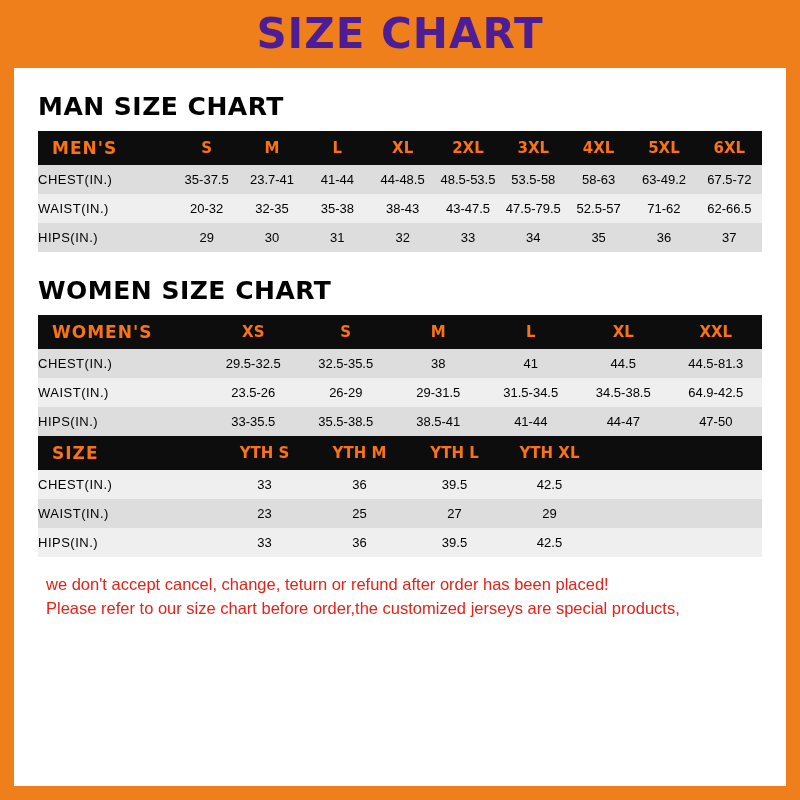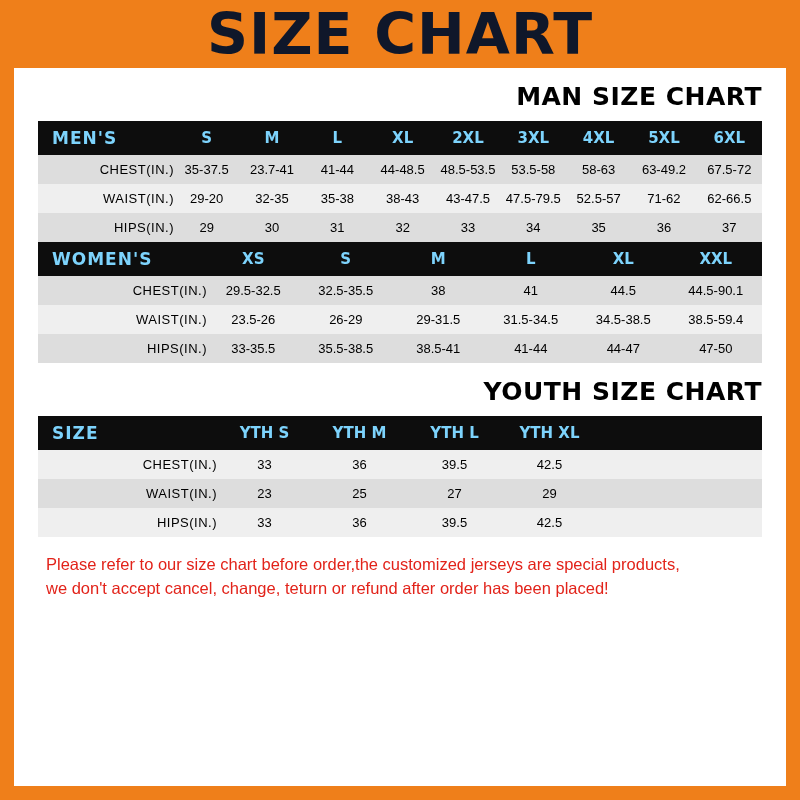--- a/index.html
+++ b/index.html
@@ -27,52 +27,52 @@
     background: #ef7f1a;
     height: 68px;
     display: flex;
     align-items: center;
     justify-content: center;
     margin: 0 -14px;
   }
   .banner-title {
     font-family: "DejaVu Sans", sans-serif;
     font-weight: bold;
-    font-size: 57px;
+    font-size: 42px;
     letter-spacing: 1px;
-    color: #0f172a;
+    color: #4c1d95;
     line-height: 1;
   }
   .content {
     padding: 0 24px;
   }
   .section-title {
-    text-align: right;
+    text-align: left;
     font-family: "DejaVu Sans", sans-serif;
     font-weight: bold;
     font-size: 25px;
     letter-spacing: 0.5px;
-    margin: 14px 0 10px 0;
+    margin: 24px 0 10px 0;
   }
   table.size-table {
     width: 100%;
     border-collapse: collapse;
     table-layout: fixed;
   }
   table.size-table th,
   table.size-table td {
     text-align: center;
     font-size: 13px;
     height: 29px;
     padding: 0;
     white-space: nowrap;
   }
   table.size-table thead th {
     background: #0d0d0d;
-    color: #7dd3fc;
+    color: #f97316;
     font-family: "DejaVu Sans", sans-serif;
     font-weight: bold;
     font-size: 15px;
     height: 34px;
   }
   table.size-table thead th.corner {
     text-align: left;
     padding-left: 14px;
     font-size: 17px;
     letter-spacing: 1px;
@@ -80,21 +80,21 @@
   table.size-table tbody tr.odd td {
     background: #dddddd;
   }
   table.size-table tbody tr.even td {
     background: #efefef;
   }
   table.size-table tbody td.rowlabel {
     font-family: "Liberation Sans", sans-serif;
     font-size: 13px;
     letter-spacing: 0.5px;
-    text-align: right;
+    text-align: left;
   }
   .men-table thead th.corner { width: 122px; }
   .women-table thead th.corner { width: 155px; }
   .youth-table thead th.corner { width: 165px; }
   .youth-table tbody td.rowlabel { text-align: center; }
   .youth-spacer { width: 165px; }
   .footer-note {
     margin-top: 16px;
     padding: 0 8px;
     color: #e2231a;
@@ -146,21 +146,21 @@
           <td>41-44</td>
           <td>44-48.5</td>
           <td>48.5-53.5</td>
           <td>53.5-58</td>
           <td>58-63</td>
           <td>63-49.2</td>
           <td>67.5-72</td>
         </tr>
         <tr class="even">
           <td class="rowlabel">WAIST(IN.)</td>
-          <td>29-20</td>
+          <td>20-32</td>
           <td>32-35</td>
           <td>35-38</td>
           <td>38-43</td>
           <td>43-47.5</td>
           <td>47.5-79.5</td>
           <td>52.5-57</td>
           <td>71-62</td>
           <td>62-66.5</td>
         </tr>
         <tr class="odd">
@@ -171,64 +171,64 @@
           <td>32</td>
           <td>33</td>
           <td>34</td>
           <td>35</td>
           <td>36</td>
           <td>37</td>
         </tr>
       </tbody>
     </table>
 
+    <div class="section-title">WOMEN SIZE CHART</div>
     <table class="size-table women-table">
       <thead>
         <tr>
           <th class="corner">WOMEN'S</th>
           <th>XS</th>
           <th>S</th>
           <th>M</th>
           <th>L</th>
           <th>XL</th>
           <th>XXL</th>
         </tr>
       </thead>
       <tbody>
         <tr class="odd">
           <td class="rowlabel">CHEST(IN.)</td>
           <td>29.5-32.5</td>
           <td>32.5-35.5</td>
           <td>38</td>
           <td>41</td>
           <td>44.5</td>
-          <td>44.5-90.1</td>
+          <td>44.5-81.3</td>
         </tr>
         <tr class="even">
           <td class="rowlabel">WAIST(IN.)</td>
           <td>23.5-26</td>
           <td>26-29</td>
           <td>29-31.5</td>
           <td>31.5-34.5</td>
           <td>34.5-38.5</td>
-          <td>38.5-59.4</td>
+          <td>64.9-42.5</td>
         </tr>
         <tr class="odd">
           <td class="rowlabel">HIPS(IN.)</td>
           <td>33-35.5</td>
           <td>35.5-38.5</td>
           <td>38.5-41</td>
           <td>41-44</td>
           <td>44-47</td>
           <td>47-50</td>
         </tr>
       </tbody>
     </table>
 
-    <div class="section-title">YOUTH SIZE CHART</div>
     <table class="size-table youth-table">
       <thead>
         <tr>
           <th class="corner">SIZE</th>
           <th>YTH S</th>
           <th>YTH M</th>
           <th>YTH L</th>
           <th>YTH XL</th>
           <th class="youth-spacer"></th>
         </tr>
@@ -255,20 +255,20 @@
           <td>33</td>
           <td>36</td>
           <td>39.5</td>
           <td>42.5</td>
           <td></td>
         </tr>
       </tbody>
     </table>
 
     <div class="footer-note">
+      <div>we don't accept cancel, change, teturn or refund after order has been placed!</div>
       <div>Please refer to our size chart before order,the customized jerseys are special products,</div>
-      <div>we don't accept cancel, change, teturn or refund after order has been placed!</div>
     </div>
 
   </div>
 
   <div class="footer-bar"></div>
 </div>
 
 </body></html>

